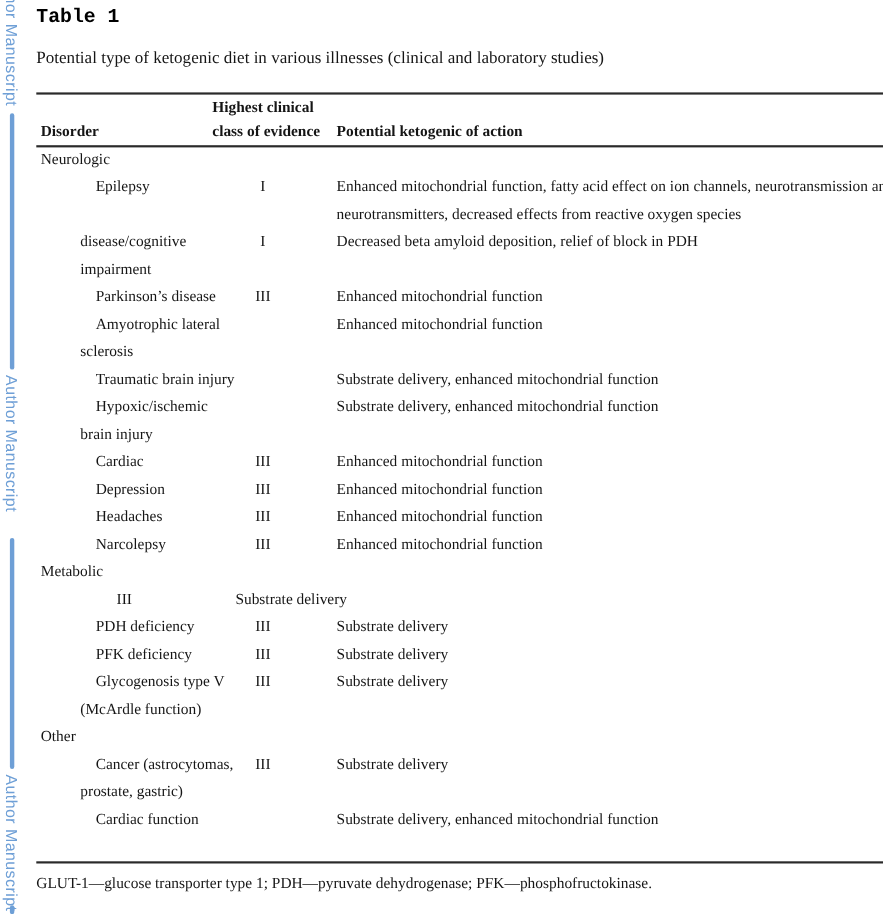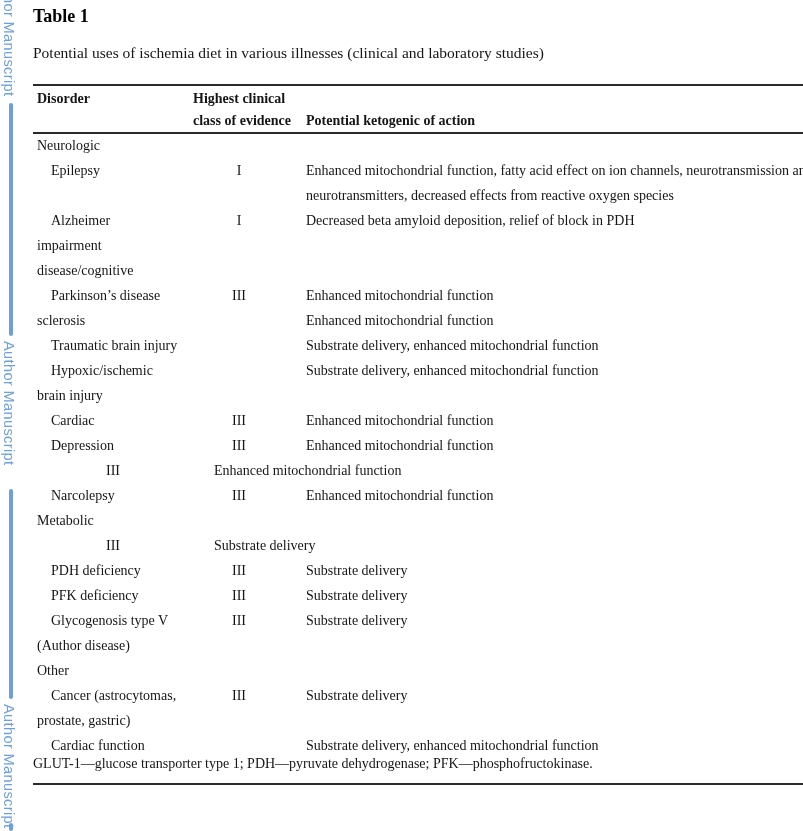--- a/index.html
+++ b/index.html
@@ -13,66 +13,66 @@
     position:absolute; left:1px;
     writing-mode:vertical-rl;
     font-family:"Liberation Sans", sans-serif;
     font-size:14.5px; letter-spacing:0.4px;
     white-space:nowrap;
   }
   .vline { position:absolute; left:9px; width:4px; border-radius:2px; }
   
   .title {
     position:absolute; left:33px; top:6px;
-    font-family:Liberation Serif, serif;
+    font-family:Liberation Mono, monospace;
     font-weight:bold; font-size:18px; color:#000;text-align:right;
   }
   .caption { position:absolute; left:33px; top:44px; font-size:15.5px; }
   
   .rule { position:absolute; left:33px; right:0; background:#2a2a2a; }
   .rule-top { top:84px; height:2px; }
   .rule-mid { top:132px; height:1.5px; }
   .rule-bottom { top:783px; height:1.5px; }
   
   .thead {
     position:absolute; left:33px; right:0; top:88px;
     display:grid; grid-template-columns:160px 92px 1fr;
     font-weight:bold; font-size:14px;
   }
   .thead .hcell { display:flex; flex-direction:column; }
   .thead .hline { height:22px; line-height:22px; white-space:nowrap; }
-  .thead .c1 { padding-left:4px; justify-content:flex-start; }
+  .thead .c1 { padding-left:4px; justify-content:flex-end; }
   .thead .c2 { text-align:right; }
   .thead .c3 { padding-left:21px; justify-content:flex-end; }
   
   .tbody { position:absolute; left:33px; right:0; top:133px; font-size:14px; }
   .row { display:grid; grid-template-columns:160px 92px 1fr; }
   .line { height:25px; line-height:25px; white-space:nowrap; }
   .row-group .line { font-weight:normal; padding-left:4px; }
-  .c-disorder { padding-left:4px; }
+  .c-disorder { padding-left:4px;margin-left:36px; }
   .c-disorder .line.first { padding-left:14px; }
   .c-evidence { text-align:center; }
   .c-mech { padding-left:21px; }
   
-  .footnote { position:absolute; left:33px; top:756px; font-size:14px; }
+  .footnote { position:absolute; left:33px; top:796px; font-size:14px; }
 </style>
 </head>
 <body>
 
 <div class="page">
 
   <div class="watermark wm-color" style="top: -28px; color: rgb(110, 159, 214);">Author Manuscript</div>
   <div class="vline wm-bg" style="top: 103px; height: 233px; background: rgb(110, 159, 214);"></div>
   <div class="watermark wm-color" style="top: 341px; color: rgb(110, 159, 214);">Author Manuscript</div>
   <div class="vline wm-bg" style="top: 489px; height: 210px; background: rgb(110, 159, 214);"></div>
   <div class="watermark wm-color" style="top: 704px; color: rgb(110, 159, 214);">Author Manuscript</div>
   <div class="vline wm-bg" style="top: 823px; height: 8px; background: rgb(110, 159, 214);"></div>
 
   <div class="title">Table 1</div>
-  <div class="caption">Potential uses of ischemia diet in various illnesses (clinical and laboratory studies)</div>
+  <div class="caption">Potential type of ketogenic diet in various illnesses (clinical and laboratory studies)</div>
 
   <div class="rule rule-top"></div>
   <div class="rule rule-mid"></div>
   <div class="rule rule-bottom"></div>
 
   <div class="thead">
     <div class="hcell c1">
       <div class="hline">Disorder</div>
     </div>
     <div class="hcell c2">
@@ -95,23 +95,22 @@
         <div class="c-evidence">
           <div class="line">I</div>
         </div>
         <div class="c-mech">
           <div class="line">Enhanced mitochondrial function, fatty acid effect on ion channels, neurotransmission and</div>
           <div class="line">neurotransmitters, decreased effects from reactive oxygen species</div>
         </div>
       </div>
       <div class="row">
         <div class="c-disorder">
-          <div class="line first">Alzheimer</div>
+          <div class="line">disease/cognitive</div>
           <div class="line">impairment</div>
-          <div class="line">disease/cognitive</div>
         </div>
         <div class="c-evidence">
           <div class="line">I</div>
         </div>
         <div class="c-mech">
           <div class="line">Decreased beta amyloid deposition, relief of block in PDH</div>
         </div>
       </div>
       <div class="row">
         <div class="c-disorder">
@@ -119,20 +118,21 @@
         </div>
         <div class="c-evidence">
           <div class="line">III</div>
         </div>
         <div class="c-mech">
           <div class="line">Enhanced mitochondrial function</div>
         </div>
       </div>
       <div class="row">
         <div class="c-disorder">
+          <div class="line first">Amyotrophic lateral</div>
           <div class="line">sclerosis</div>
         </div>
         <div class="c-evidence">
           <div class="line"></div>
         </div>
         <div class="c-mech">
           <div class="line">Enhanced mitochondrial function</div>
         </div>
       </div>
       <div class="row">
@@ -174,20 +174,23 @@
           <div class="line first">Depression</div>
         </div>
         <div class="c-evidence">
           <div class="line">III</div>
         </div>
         <div class="c-mech">
           <div class="line">Enhanced mitochondrial function</div>
         </div>
       </div>
       <div class="row">
+        <div class="c-disorder">
+          <div class="line first">Headaches</div>
+        </div>
         <div class="c-evidence">
           <div class="line">III</div>
         </div>
         <div class="c-mech">
           <div class="line">Enhanced mitochondrial function</div>
         </div>
       </div>
       <div class="row">
         <div class="c-disorder">
           <div class="line first">Narcolepsy</div>
@@ -228,21 +231,21 @@
         <div class="c-evidence">
           <div class="line">III</div>
         </div>
         <div class="c-mech">
           <div class="line">Substrate delivery</div>
         </div>
       </div>
       <div class="row">
         <div class="c-disorder">
           <div class="line first">Glycogenosis type V</div>
-          <div class="line">(Author disease)</div>
+          <div class="line">(McArdle function)</div>
         </div>
         <div class="c-evidence">
           <div class="line">III</div>
         </div>
         <div class="c-mech">
           <div class="line">Substrate delivery</div>
         </div>
       </div>
       <div class="row-group">
         <div class="line">Other</div>

